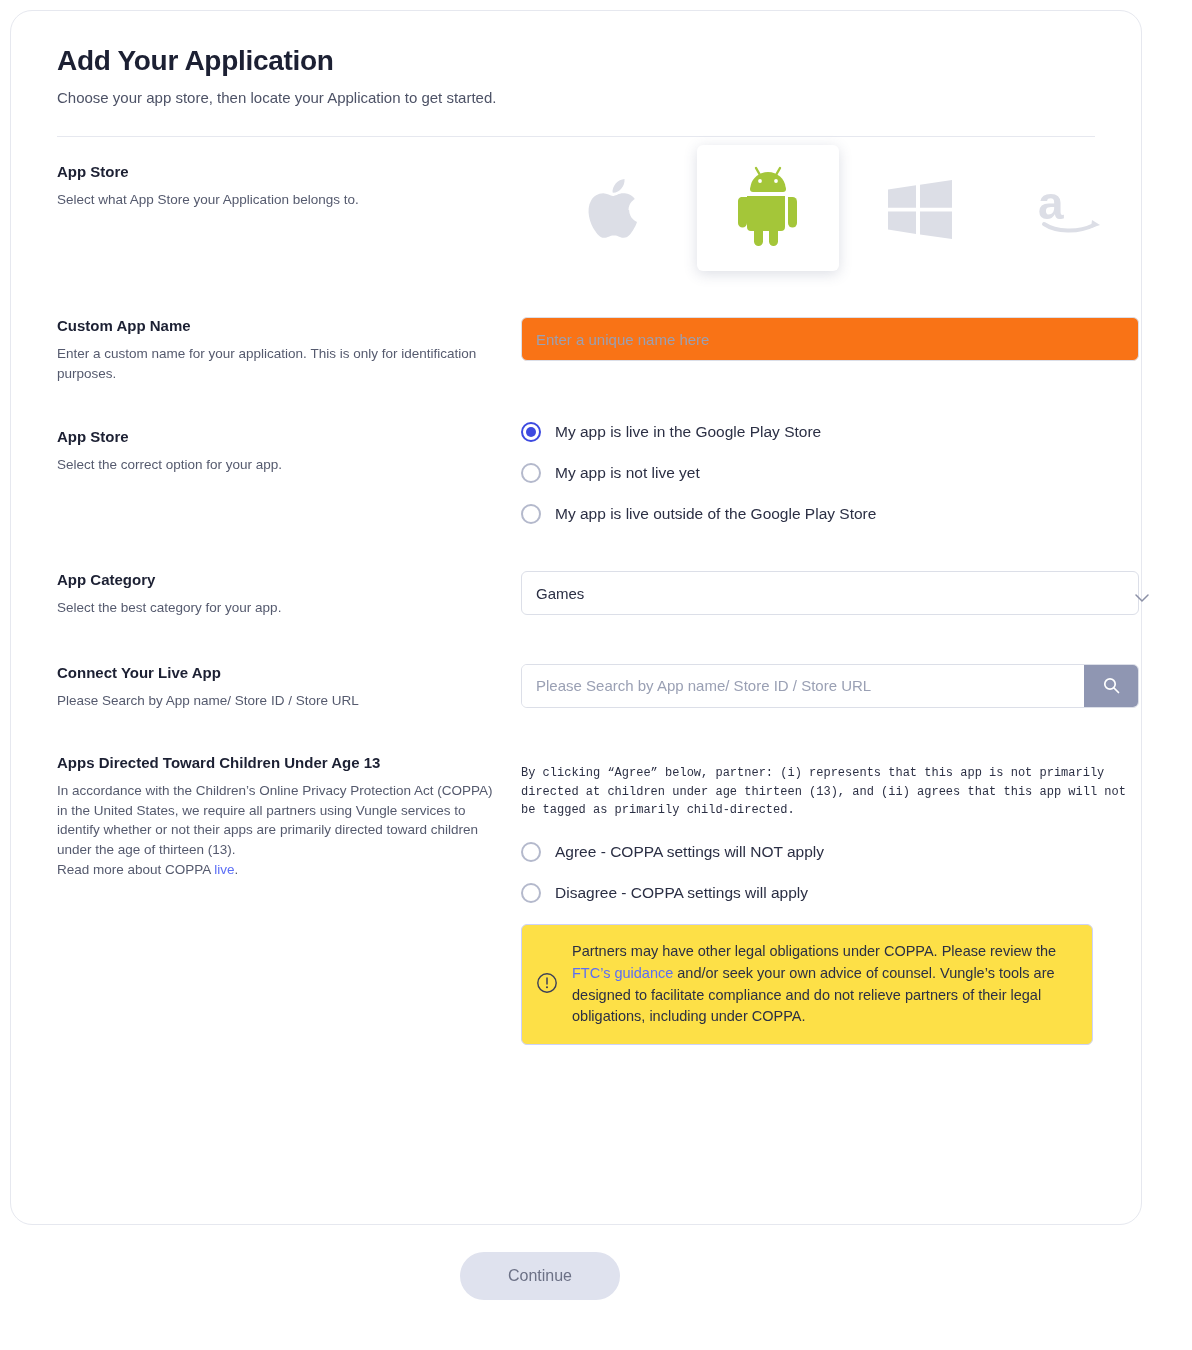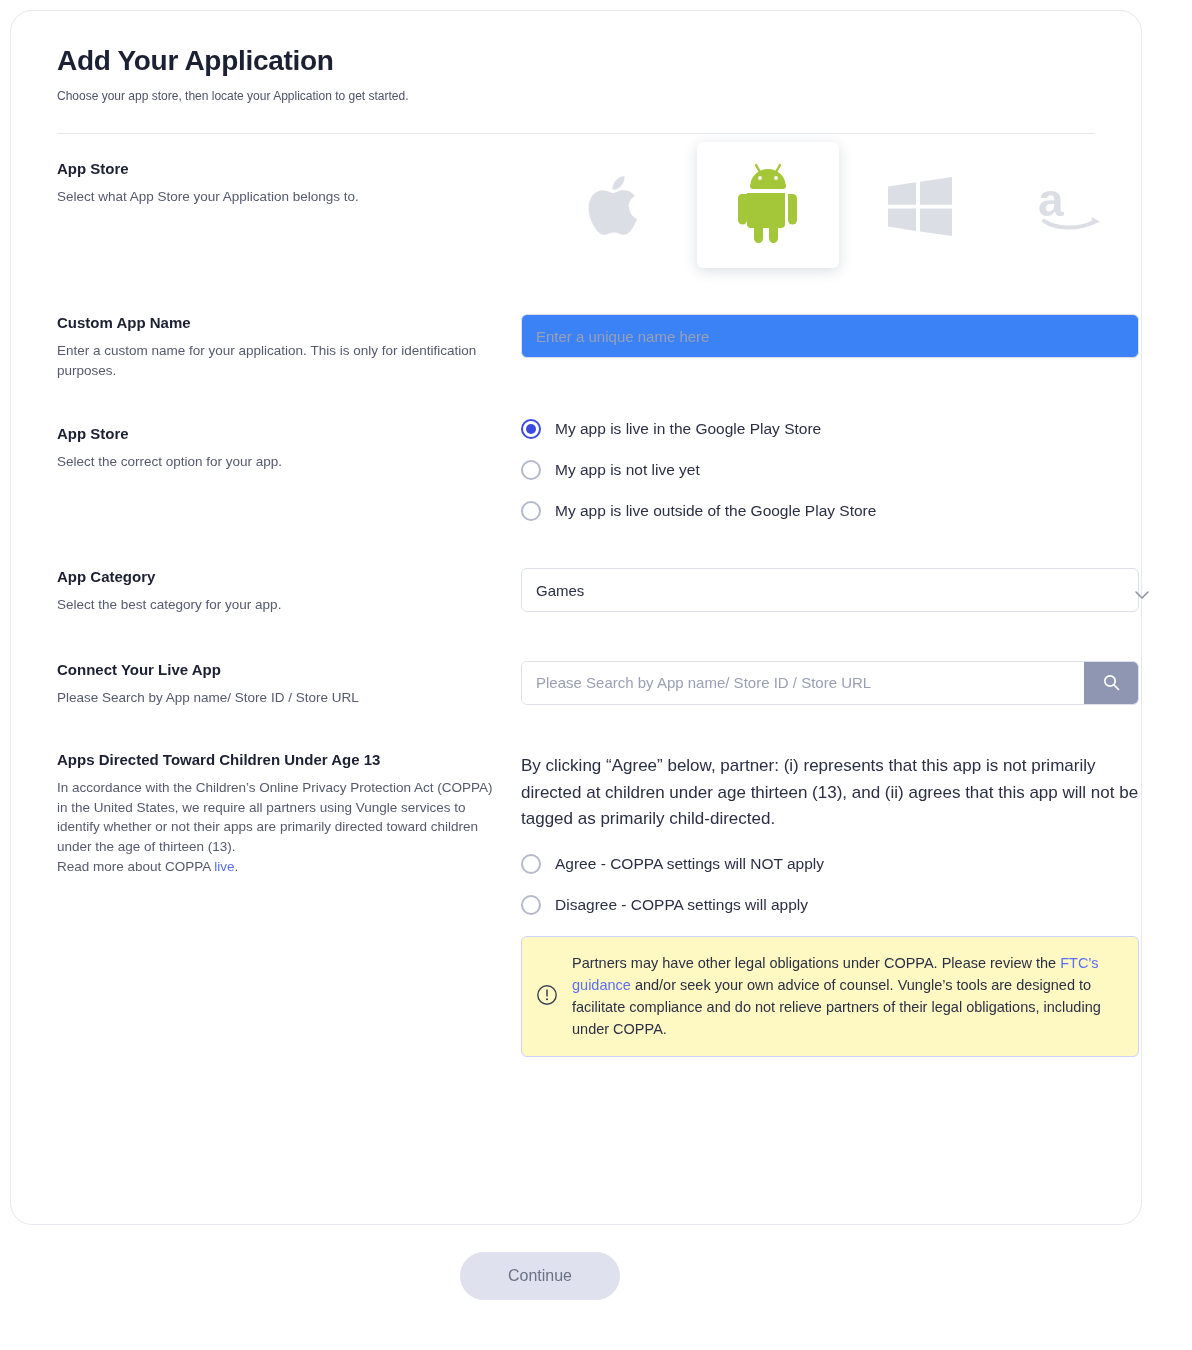--- a/index.html
+++ b/index.html
@@ -32,21 +32,21 @@
   }
 
   .page-title {
     font-size: 28px;
     font-weight: bold;
     letter-spacing: -0.3px;
     margin: 0 0 12px 0;
     color: #1c2033;
   }
   .page-sub {
-    font-size: 12px;
+    font-size: 15px;
     color: #4d5266;
     margin: 0;
   }
   .divider {
     height: 1px;
     background: #e6e8ef;
     margin: 30px 0 0 0;
   }
 
   .row {
@@ -105,21 +105,21 @@
 
   
   .text-input {
     width: 618px;
     height: 44px;
     border: 1px solid #dcdfe8;
     border-radius: 6px;
     padding: 0 14px;
     font-size: 15px;
     color: #2b2f44;
-    background: #3b82f6;
+    background: #f97316;
     outline: none;
     font-family: "Liberation Sans", sans-serif;
   }
   .text-input::placeholder { color: #9aa0b4; }
 
   .select-wrap {
     position: relative;
     width: 642px;
   }
   .select-box {
@@ -198,30 +198,31 @@
     width: 10px; height: 10px;
     border-radius: 50%;
     background: #3d4ae0;
   }
   .radio-label {
     font-size: 15.5px;
     color: #2b2f44;
   }
 
   .coppa-intro {
-    font-size: 17px;
+    font-size: 12px;
     line-height: 1.55;
     color: #2b2f44;
-    margin: 0 0 22px 0;
+    margin: 8px 0 22px 0;
     width: 618px;
+    font-family: Liberation Mono, monospace;
   }
 
   .notice {
-    width: 618px;
-    background: #fef9c3;
+    width: 572px;
+    background: #fde047;
     border: 1px solid #ccd2fb;
     border-radius: 6px;
     padding: 16px 18px 16px 14px;
     display: flex;
     align-items: center;
     gap: 14px;
     margin-top: 10px;
   }
   .notice-text {
     font-size: 14.5px;

